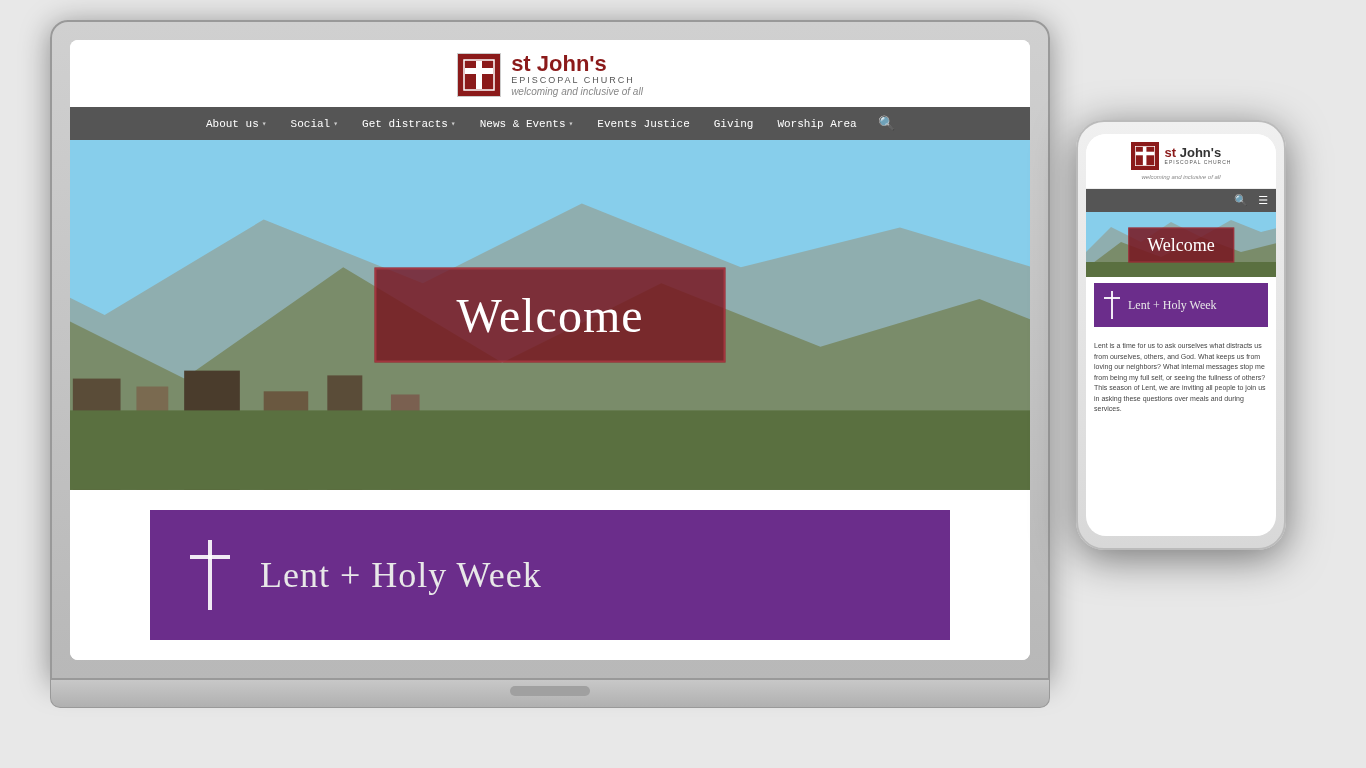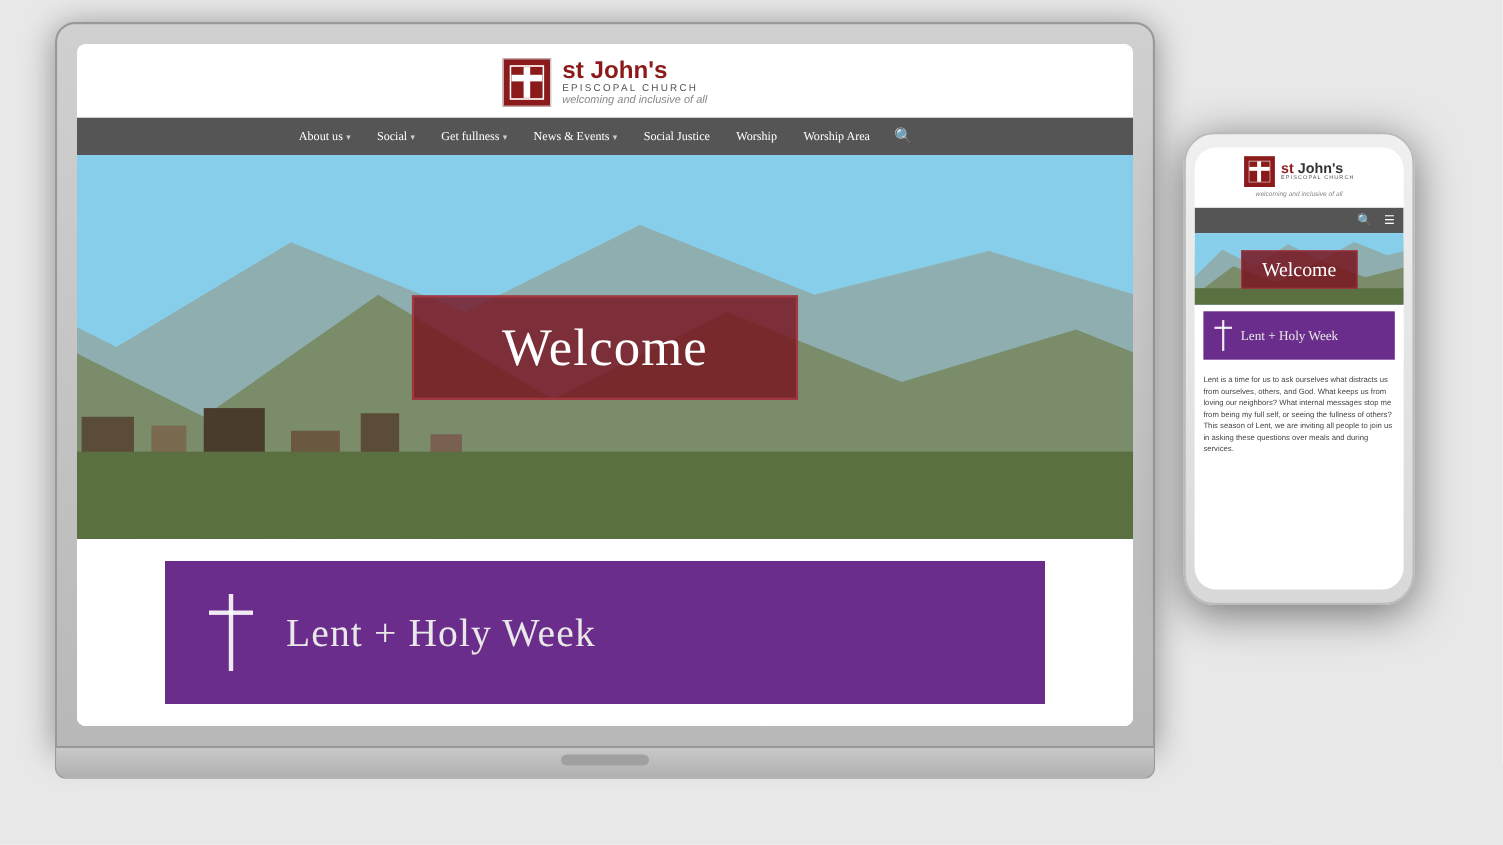--- a/index.html
+++ b/index.html
@@ -138,21 +138,21 @@
       align-items: center;
       justify-content: center;
       padding: 0 20px;
       gap: 0;
     }
 
     .nav-item {
       color: #fff;
       font-size: 11px;
       padding: 10px 12px;
-      font-family: Liberation Serif, serif;
+      font-family: Liberation Mono, monospace;
       cursor: pointer;
       display: flex;
       align-items: center;
       gap: 3px;
       white-space: nowrap;
     }
 
     .nav-chevron {
       font-size: 8px;
       color: #ccc;
@@ -464,32 +464,32 @@
         <div class="nav-bar">
           <div class="nav-item">
             <span>About us</span>
             <span class="nav-chevron">▾</span>
           </div>
           <div class="nav-item">
             <span>Social</span>
             <span class="nav-chevron">▾</span>
           </div>
           <div class="nav-item">
-            <span>Get fullness</span>
+            <span>Get distracts</span>
             <span class="nav-chevron">▾</span>
           </div>
           <div class="nav-item">
             <span>News &amp; Events</span>
             <span class="nav-chevron">▾</span>
           </div>
           <div class="nav-item">
-            <span>Social Justice</span>
-          </div>
-          <div class="nav-item">
-            <span>Worship</span>
+            <span>Events Justice</span>
+          </div>
+          <div class="nav-item">
+            <span>Giving</span>
           </div>
           <div class="nav-item">
             <span>Worship Area</span>
           </div>
           <div class="nav-search">🔍</div>
         </div>
 
         <div class="hero">
           <svg class="mountain-bg" viewBox="0 0 960 220" preserveAspectRatio="xMidYMid slice">
 

